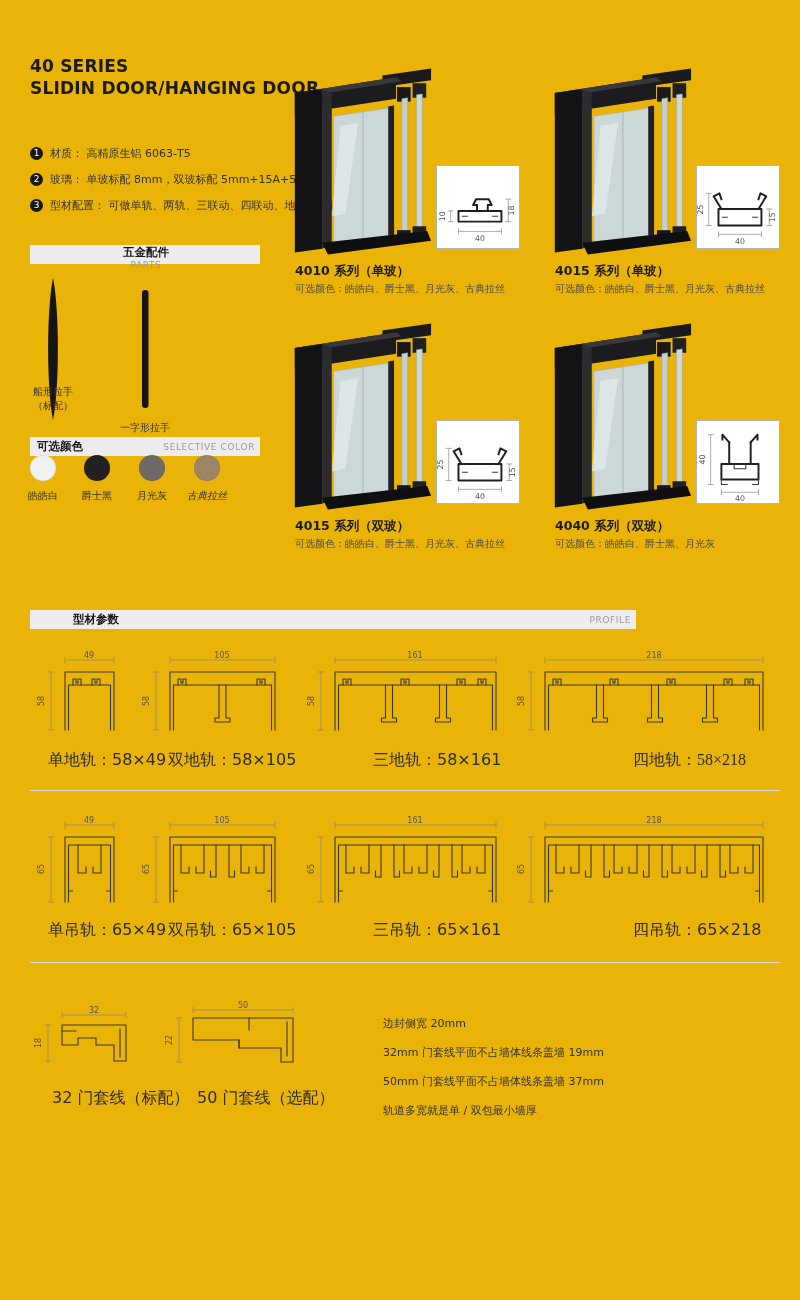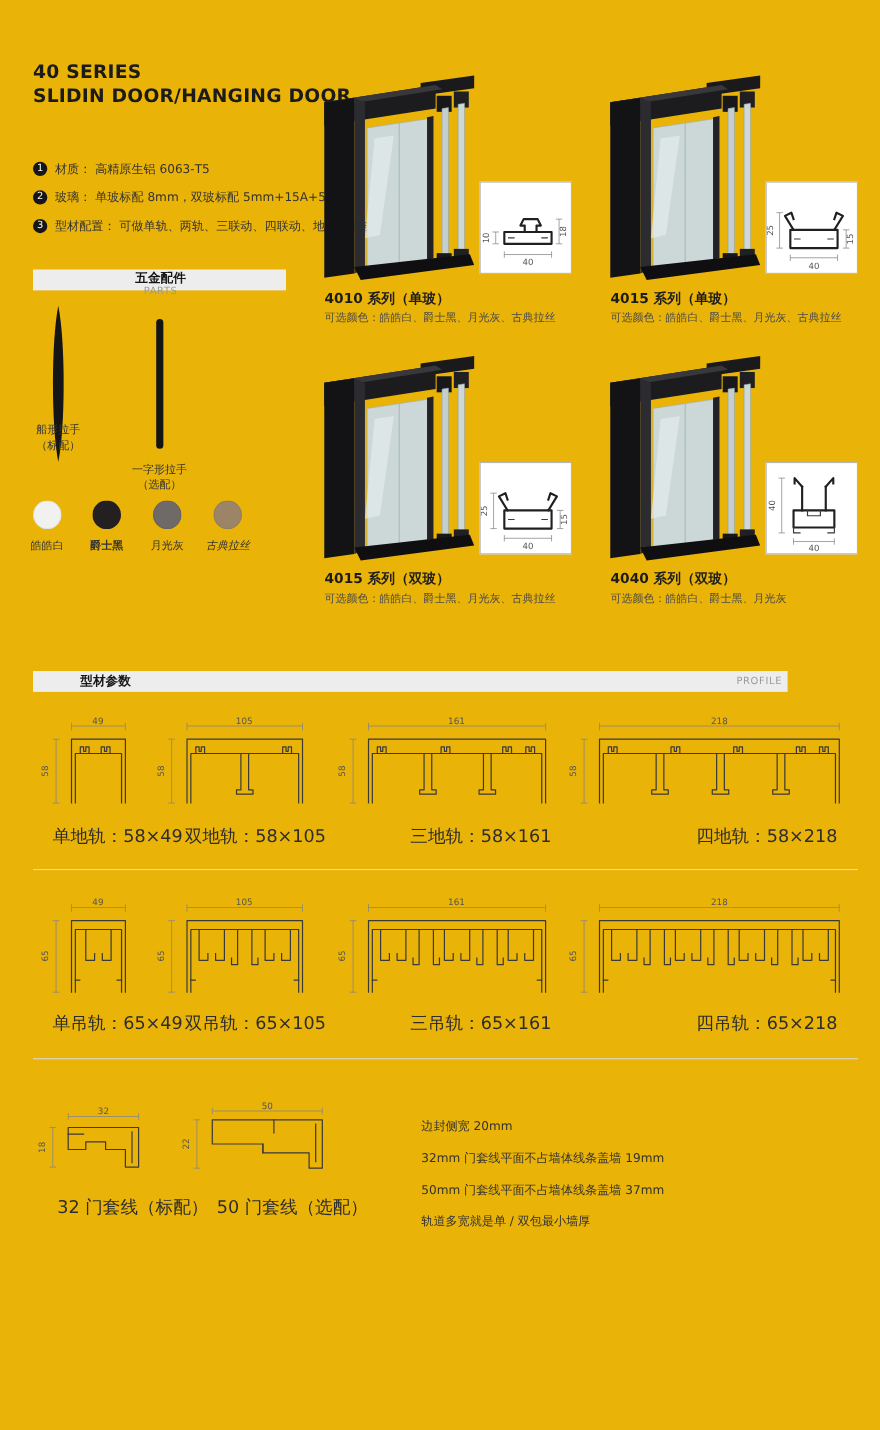--- a/index.html
+++ b/index.html
@@ -82,26 +82,30 @@
   </svg>
   <div class="hlabel" style="left:11px;top:385px;">
     <span>船形拉手</span>
     <span>（标配）</span>
   </div>
   <div class="hlabel" style="left:103px;top:388px;margin-top:33px;">
     <span>一字形拉手</span>
     <span>（选配）</span>
   </div>
 
+  <div class="secbar" style="left:30px;top:437px;width:230px;">
+    <span class="cn">可选颜色</span>
+    <span class="en">SELECTIVE COLOR</span>
+  </div>
   <div class="swatch" style="left: 30px; top: 455px; background-color: rgb(241, 241, 239);"></div>
   <div class="swatch" style="left: 84px; top: 455px; background-color: rgb(36, 32, 33);"></div>
   <div class="swatch" style="left: 139px; top: 455px; background-color: rgb(111, 105, 103);"></div>
   <div class="swatch" style="left: 194px; top: 455px; background-color: rgb(156, 133, 102);"></div>
   <div class="swlabel" style="left:13px;">皓皓白</div>
-  <div class="swlabel" style="left:67px;font-weight:bold;">爵士黑</div>
+  <div class="swlabel" style="left:67px;">爵士黑</div>
   <div class="swlabel" style="left:122px;">月光灰</div>
   <div class="swlabel" style="left:177px;font-style:italic;">古典拉丝</div>
 
   <div class="product" style="left:285px;top:60px;">
     <svg class="render" width="146" height="195" viewBox="0 0 150 195">
       <polygon points="98,8 148,1 148,13 98,20" fill="#1a1a1d"></polygon>
       <rect x="113" y="20" width="14" height="15" fill="#18181a"></rect>
       <rect x="129" y="16" width="14" height="15" fill="#202023"></rect>
       <polygon points="8,26 112,10 112,32 8,48" fill="#1c1c1f"></polygon>
       <polygon points="8,26 112,10 118,14 16,30" fill="#38383c"></polygon>
@@ -238,21 +242,21 @@
         <path class="dim" d="M11,14 h6 M11,65 h6 M14,14 V65"></path>
         <text class="dimtext" text-anchor="middle" x="8" y="39.5" transform="rotate(-90 8 39.5)">40</text>
         <path class="dim" d="M25,70 v6 M63,70 v6 M25,73 H63"></path>
         <text class="dimtext" text-anchor="middle" x="44" y="82">40</text>
       </svg>
     </div>
     <div class="pname">4040 系列（双玻）</div>
     <div class="pcolors">可选颜色：皓皓白、爵士黑、月光灰</div>
   </div>
 
-  <div class="secbar" style="left:30px;top:610px;width:686px;padding-left:43px;">
+  <div class="secbar" style="left:30px;top:610px;width:606px;padding-left:43px;">
     <span class="cn">型材参数</span>
     <span class="en">PROFILE</span>
   </div>
 
   <svg class="abs" style="left:35px;top:650px;" width="95" height="95" viewBox="0 0 95 95">
     <path class="dim" d="M30,14 v-7 M79,14 v-7 M30,10 H79"></path>
     <text class="dimtext" x="54" y="8" text-anchor="middle">49</text>
     <path class="dim" d="M13,22 h6 M13,80 h6 M16,22 V80"></path>
     <text class="dimtext" text-anchor="middle" x="9" y="51" transform="rotate(-90 9 51)">58</text>
     <path class="draw" d="M30,80 L30,22 L79,22 L79,80"></path>
@@ -297,21 +301,21 @@
     <path class="draw" d="M152,35 v-6 h3 v4 h2 v-4 h3 v6"></path>
     <path class="draw" d="M209,35 v-6 h3 v4 h2 v-4 h3 v6"></path>
     <path class="draw" d="M230,35 v-6 h3 v4 h2 v-4 h3 v6"></path>
     <path class="draw" d="M81.5,35 V68 H77.5 V72 H92.5 V68 H88.5 V35"></path>
     <path class="draw" d="M136.5,35 V68 H132.5 V72 H147.5 V68 H143.5 V35"></path>
     <path class="draw" d="M191.5,35 V68 H187.5 V72 H202.5 V68 H198.5 V35"></path>
   </svg>
   <div class="tlabel" style="left:48px;top:750px;">单地轨：58×49</div>
   <div class="tlabel" style="left:168px;top:750px;">双地轨：58×105</div>
   <div class="tlabel" style="left:373px;top:750px;">三地轨：58×161</div>
-  <div class="tlabel" style="left:633px;top:750px;">四地轨：58×218</div>
+  <div class="tlabel" style="left:633px;top:750px;font-family:Liberation Serif, serif;">四地轨：58×218</div>
 
   <div class="divider" style="top:790px;"></div>
 
   <svg class="abs" style="left:35px;top:815px;" width="95" height="100" viewBox="0 0 95 100">
     <path class="dim" d="M30,14 v-7 M79,14 v-7 M30,10 H79"></path>
     <text class="dimtext" x="54" y="8" text-anchor="middle">49</text>
     <path class="dim" d="M13,22 h6 M13,87 h6 M16,22 V87"></path>
     <text class="dimtext" text-anchor="middle" x="9" y="54" transform="rotate(-90 9 54)">65</text>
     <path class="draw" d="M30,87 L30,22 L79,22 L79,87"></path>
     <path class="draw" d="M33.5,87 L33.5,30 L75.5,30 L75.5,87"></path>

